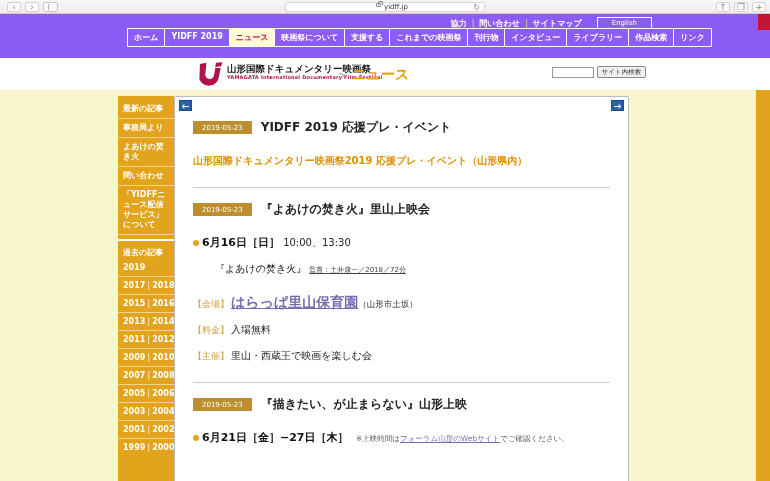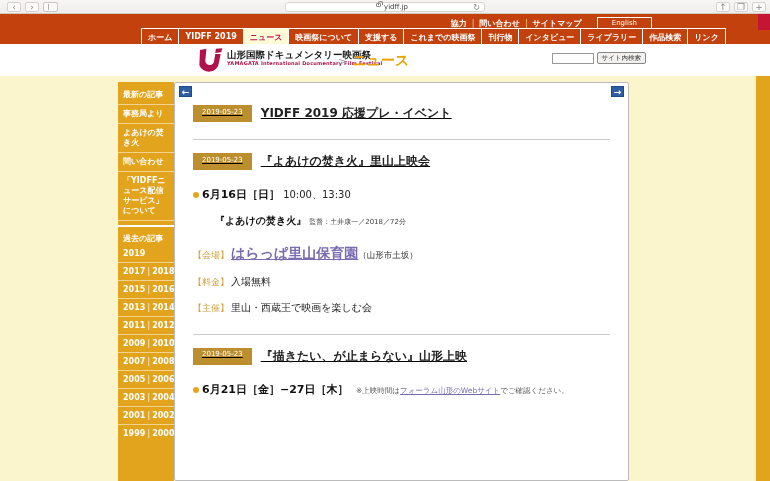--- a/index.html
+++ b/index.html
@@ -20,28 +20,28 @@
     background:#fff; border:1px solid #d9d6d0; border-radius:3px; display:flex;
     align-items:flex-start; justify-content:center; font-size:7px; color:#3a3a3a;padding-left:14px; }
   .lock { display:inline-block; width:5px; height:4px; border:1px solid #8a8a8a;
     border-radius:1px; position:relative; margin-right:3px; }
   .lock::before { content:""; position:absolute; left:0.5px; top:-3px; width:3px; height:3px;
     border:1px solid #8a8a8a; border-bottom:none; border-radius:2px 2px 0 0; }
   .reload { position:absolute; right:4px; top:0; font-size:8px; color:#8a8a8a; }
   .bb-right { position:absolute; right:4px; top:2px; display:flex; gap:4px; }
 
   
-  .site-header { position:relative; height:30px; background:#c2410c;text-decoration:underline; }
+  .site-header { position:relative; height:44px; background:#8b5cf6;text-decoration:underline; }
   .corner-block { position:absolute; right:0; top:0; width:12px; height:16px; background:#C41535; }
   .utility-row { position:absolute; top:3px; right:118px; display:flex; align-items:center; gap:5px; }
   .util-link { color:#fff; font-size:8px; font-weight:bold; text-decoration:none; }
   .util-sep { color:#f6d98e; font-size:8px; }
   .english-btn { margin-left:10px; border:1px solid #fff; color:#fff; font-size:7px;
     padding:1px 14px; text-decoration:none; background:transparent; }
-  .nav-row { position:absolute; top:14px; left:141px; display:flex; }
+  .nav-row { position:absolute; top:14px; left:127px; display:flex; }
   .nav-item { border:1px solid #fff; border-left:none; color:#fff; font-size:8px; font-weight:bold;
     padding:3px 6px; text-decoration:none; white-space:nowrap; }
   .nav-item:first-child { border-left:1px solid #fff; }
   .nav-item.active { background:#FFFBD6; color:#B0134B; }
 
   
   .masthead { position:relative; height:32px; background:#fff;padding-left:36px; }
   .logo-wrap { position:absolute; left:197px; top:3px; display:flex; align-items:flex-start; }
   .logo-mark { width:26px; height:26px; }
   .logo-text { margin-left:4px; padding-top:3px; }
@@ -69,33 +69,33 @@
   .year-link { color:#fff; text-decoration:none; }
   .year-sep { color:rgba(255,255,255,.7); padding:0 2px; }
 
   .panel { position:relative; width:455px; background:#fff; border:1px solid #bbb;
     border-radius:2px; padding:20px 18px 10px; }
   .pager-arrow { position:absolute; top:3px; width:13px; height:11px; background:#2E5FA3;
     border:1px solid #1d4a8c; color:#fff; font-size:9px; line-height:10px; text-align:center;
     text-decoration:none; font-weight:bold; }
   .pager-left { left:4px; } .pager-right { right:4px; }
 
-  .art-head { display:flex; gap:9px; margin:2px 0 11px;text-decoration:underline; }
+  .art-head { display:flex; align-items:center; gap:9px; margin:2px 0 11px; }
   .badge { background:#BC8E2E; color:#fff; font-size:7px; padding:2.5px 9px; white-space:nowrap; }
   .art-title { font-size:12px; font-weight:bold; color:#222; }
   .row { margin:3px 0; line-height:1.45; }
   .row.ind1 { padding-left:10px; } .row.ind2 { padding-left:22px; }
   .row.mt { margin-top:11px; }
   hr.sep { border:none; border-top:1px solid #ccc; margin:17px 0 13px; }
 
   .seg { vertical-align:baseline; }
   .seg.plain  { font-size:10px; color:#222; }
   .seg.strong { font-size:11px; font-weight:bold; color:#111; }
-  .seg.strongs{ font-size:10px; font-weight:bold; color:#111; }
-  .seg.tiny   { font-size:7px; color:#444; margin-left:3px; }
+  .seg.strongs{ font-size:10px; font-weight:normal; color:#111; }
+  .seg.tiny   { font-size:7px; color:#444; margin-left:3px;text-decoration:underline; }
   .seg.small  { font-size:8.5px; color:#333; }
   .seg.label  { font-size:9px; color:#D0A040; margin-right:2px; }
   .seg.note   { font-size:7.5px; color:#555; }
   .seg.linkp  { font-size:14px; color:#7A6BB0; text-decoration:underline;font-weight:bold; }
   .seg.linkpn { font-size:7.5px; color:#7A6BB0; text-decoration:underline; }
   .seg.linko  { font-size:10px; font-weight:bold; color:#DF8F00; text-decoration:none; }
   .seg.bullet { display:inline-block; width:6px; height:6px; border-radius:50%;
     background:#E8A51C; margin-right:3px; }
 </style>
 </head>
@@ -194,20 +194,21 @@
   </div>
 
   <div class="panel">
     <a class="pager-arrow pager-left">←</a>
     <a class="pager-arrow pager-right">→</a>
     <div id="articles">
         <div class="art-head">
           <span class="badge">2019-05-23</span>
           <span class="art-title">YIDFF 2019 応援プレ・イベント</span>
         </div>
+        <div class="row"><a href="#" class="seg linko">山形国際ドキュメンタリー映画祭2019 応援プレ・イベント（山形県内）</a></div>
         <hr class="sep">
         <div class="art-head">
           <span class="badge">2019-05-23</span>
           <span class="art-title">『よあけの焚き火』里山上映会</span>
         </div>
         <div class="row mt"><span class="seg bullet"></span><span class="seg strong">6月16日［日］</span><span class="seg plain"> 10:00、13:30</span></div>
         <div class="row ind2"><span class="seg strongs">『よあけの焚き火』</span><span class="seg tiny">監督：土井康一／2018／72分</span></div>
         <div class="row mt"><span class="seg label">【会場】</span><a href="#" class="seg linkp">はらっぱ里山保育園</a><span class="seg small">（山形市土坂）</span></div>
         <div class="row"><span class="seg label">【料金】</span><span class="seg plain">入場無料</span></div>
         <div class="row"><span class="seg label">【主催】</span><span class="seg plain">里山・西蔵王で映画を楽しむ会</span></div>

